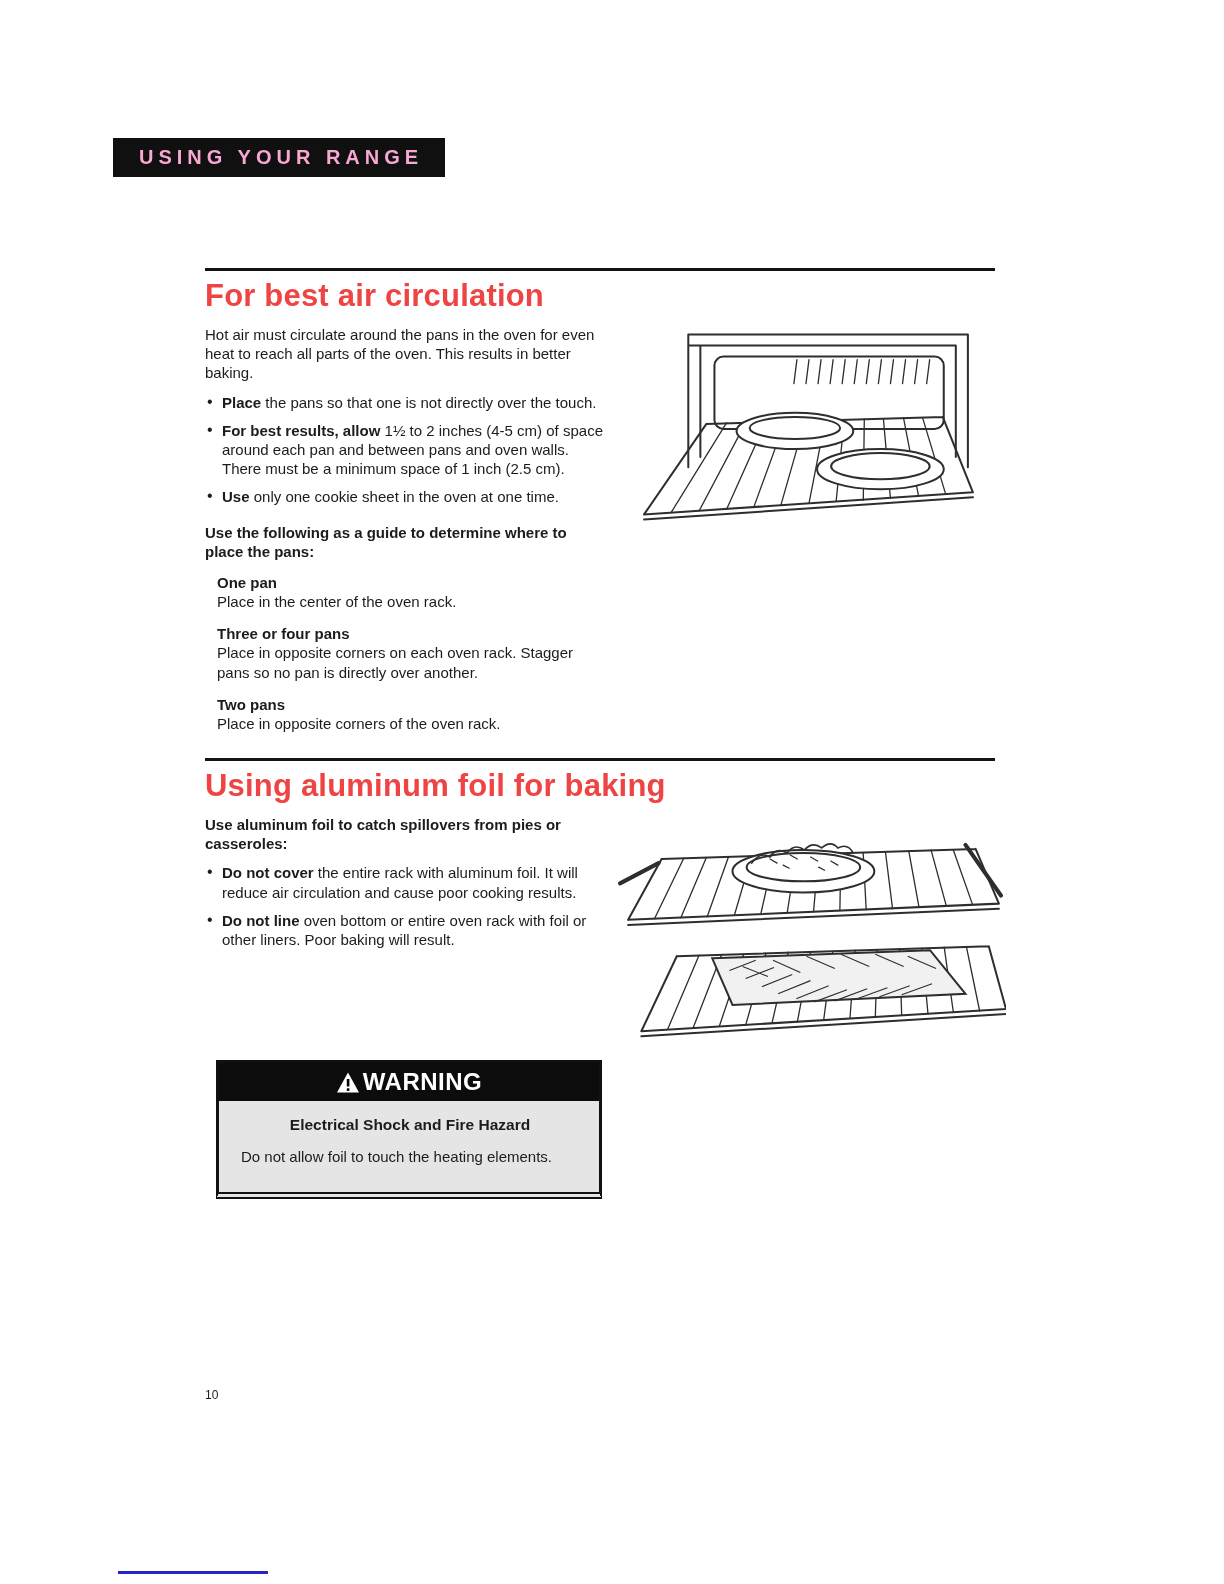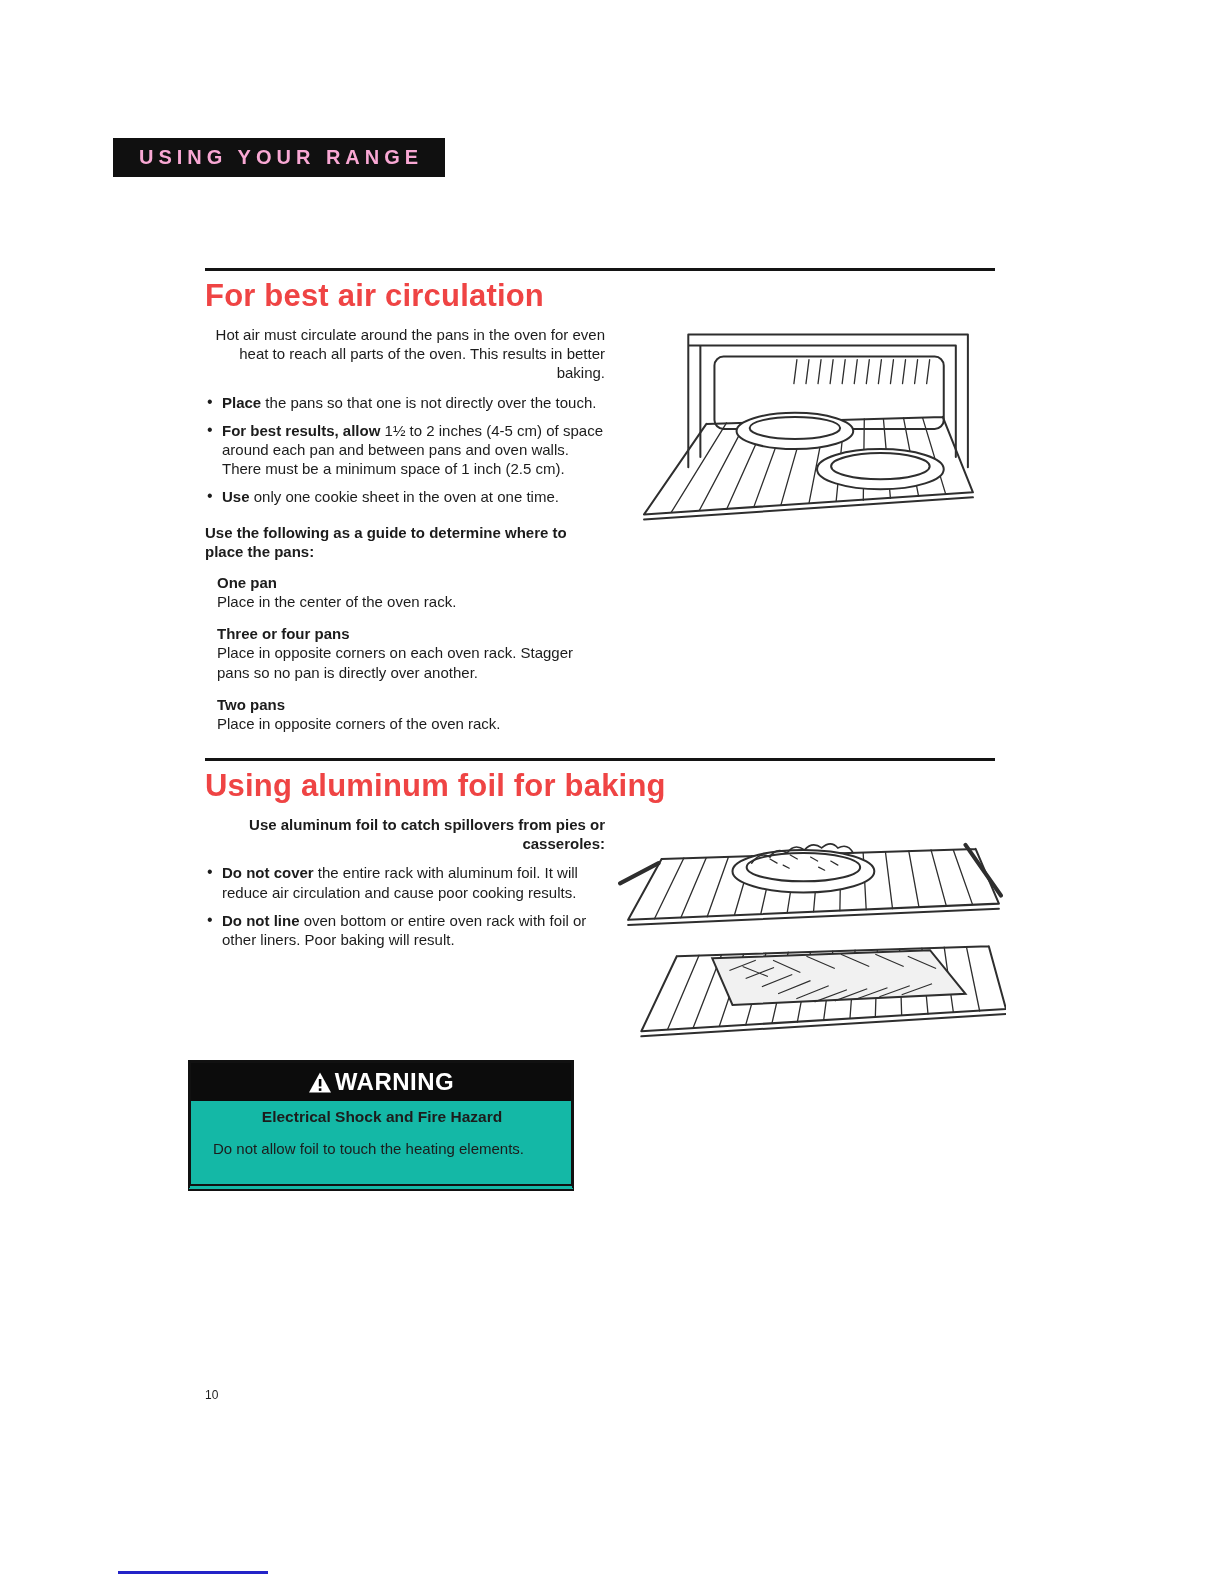--- a/index.html
+++ b/index.html
@@ -11,41 +11,41 @@
     position:absolute;left:113px;top:138px;background:#101010;color:#f9a8d4;
     font-weight:bold;font-size:20px;letter-spacing:5px;padding:8px 22px 8px 26px;
     white-space:nowrap;
   }
   .section{position:absolute;left:205px;width:790px;}
   .sec1{top:268px;}
   .sec2{top:758px;}
   .rule{height:3px;background:#141414;}
   h1{font-size:31px;font-weight:bold;margin:7px 0 11px 0;letter-spacing:0.2px;color:#ef4444;}
   .textcol{width:400px;font-size:15px;line-height:1.28;}
-  .textcol p{margin:0 0 10px 0;text-align:right;}
+  .textcol p{margin:0 0 10px 0;}
   .b{font-weight:bold;}
   ul.bullets{list-style:none;margin:4px 0 12px 0;padding:0;}
   ul.bullets li{position:relative;padding-left:17px;margin:0 0 9px 0;}
   ul.bullets li::before{content:"\2022";position:absolute;left:2px;top:-1px;font-size:16px;}
   .guide-heading{font-weight:bold;margin:16px 0 12px 0;}
   .placement{margin:0 0 13px 12px;}
   .placement .label{font-weight:bold;}
   .illus{position:absolute;}
   .illus1{left:636px;top:328px;}
   .illus2{left:616px;top:806px;}
   .warning-box{
-    position:absolute;left:188px;top:1060px;width:380px;background:#14b8a6;
+    position:absolute;left:216px;top:1060px;width:380px;background:#e5e5e5;
     border:3px solid #111;border-bottom:7px double #111;
   }
   .warning-header{
     background:#0c0c0c;color:#fff;height:38px;display:flex;align-items:center;
     justify-content:center;font-size:24px;font-weight:bold;letter-spacing:0.5px;gap:3px;
   }
   .warning-header svg{display:block;}
-  .warning-body{padding:2px 20px 14px 22px;font-size:15px;line-height:1.3;}
+  .warning-body{padding:10px 20px 14px 22px;font-size:15px;line-height:1.3;}
   .warning-title{font-weight:bold;text-align:center;font-size:15.5px;margin:4px 0 12px 0;}
   .warning-body p{margin:0 0 11px 0;}
   .page-number{position:absolute;left:205px;top:1388px;font-size:12px;}
   .scan-line{position:absolute;left:118px;top:1571px;width:150px;height:3px;background:#2323c8;}
 </style>
 </head>
 <body>
 
 <div class="page">
 

